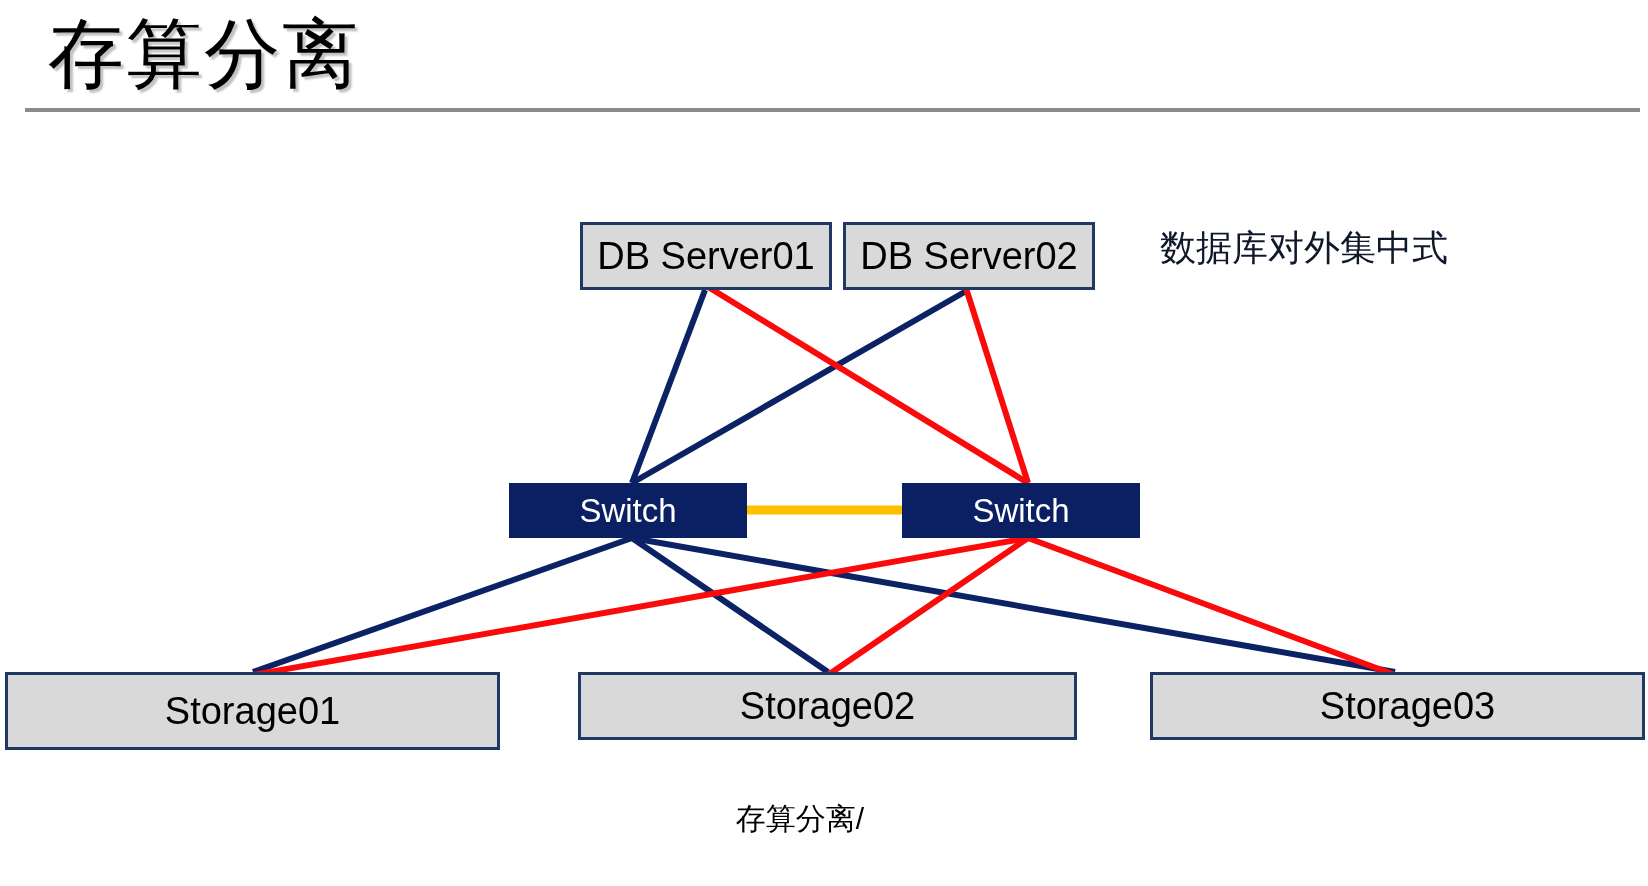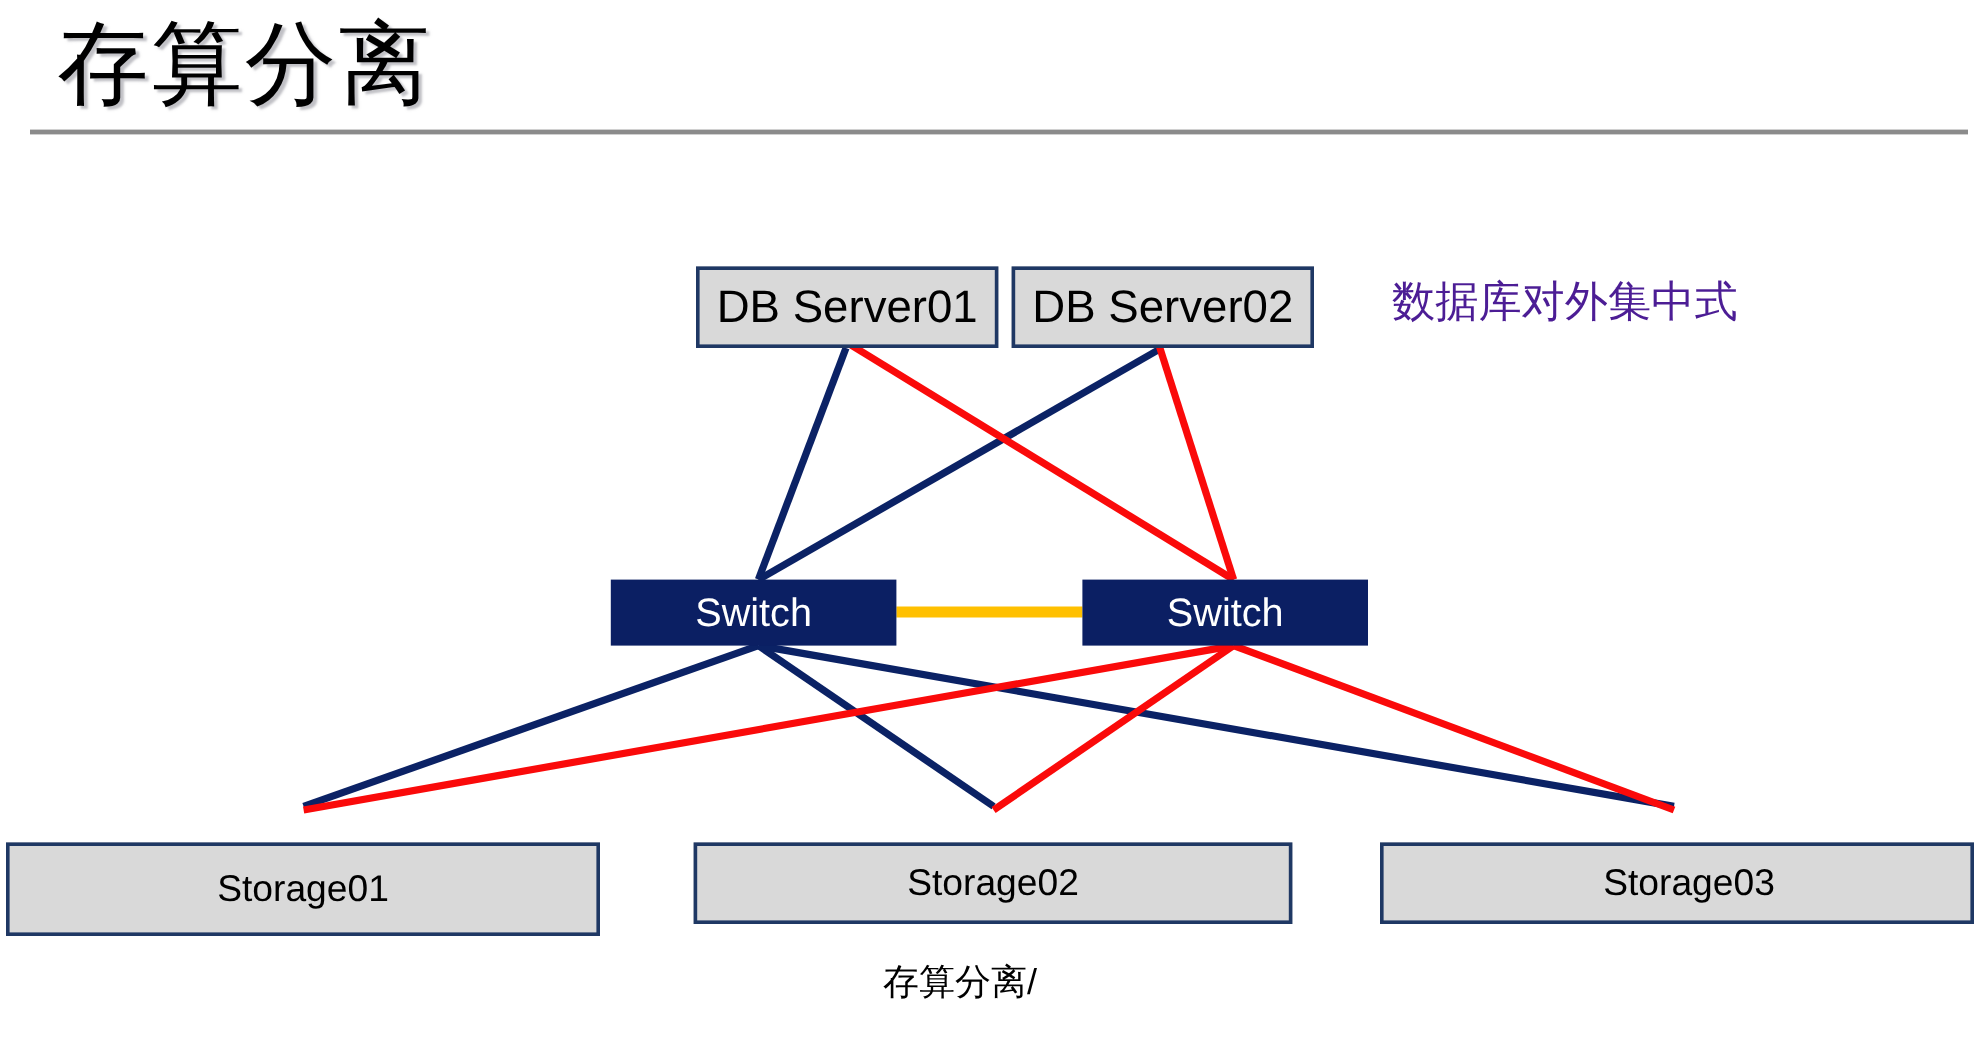--- a/index.html
+++ b/index.html
@@ -71,42 +71,42 @@
   }
 
   .db-node {
     font-size: 38px;
     letter-spacing: 0px;
   }
   .switch-node {
     font-size: 33px;
   }
   .storage-node {
-    font-size: 31px;
-    margin-top: 30px;
+    font-size: 38px;
   }
 
   
   #db-server-01 { left: 580px; top: 222px; width: 252px; height: 68px; }
   #db-server-02 { left: 843px; top: 222px; width: 252px; height: 68px; }
   #switch-left  { left: 509px; top: 483px; width: 238px; height: 55px; }
   #switch-right { left: 902px; top: 483px; width: 238px; height: 55px; }
   #storage-01   { left: 5px;    top: 672px; width: 495px; height: 78px; }
   #storage-02   { left: 578px;  top: 672px; width: 499px; height: 68px; }
   #storage-03   { left: 1150px; top: 672px; width: 495px; height: 68px; padding-left: 20px; }
 
   
   #db-annotation {
     position: absolute;
     left: 1160px;
     top: 227px;
     font-size: 36px;
     line-height: 48px;
-    color: #4c1d95;
+    color: #0f172a;
     white-space: nowrap;
+    font-family: Liberation Mono, monospace;
   }
   #storage-annotation {
     position: absolute;
     left: 640px;
     top: 800px;
     width: 320px;
     text-align: center;
     font-size: 30px;
     line-height: 38px;
     color: #000000;

